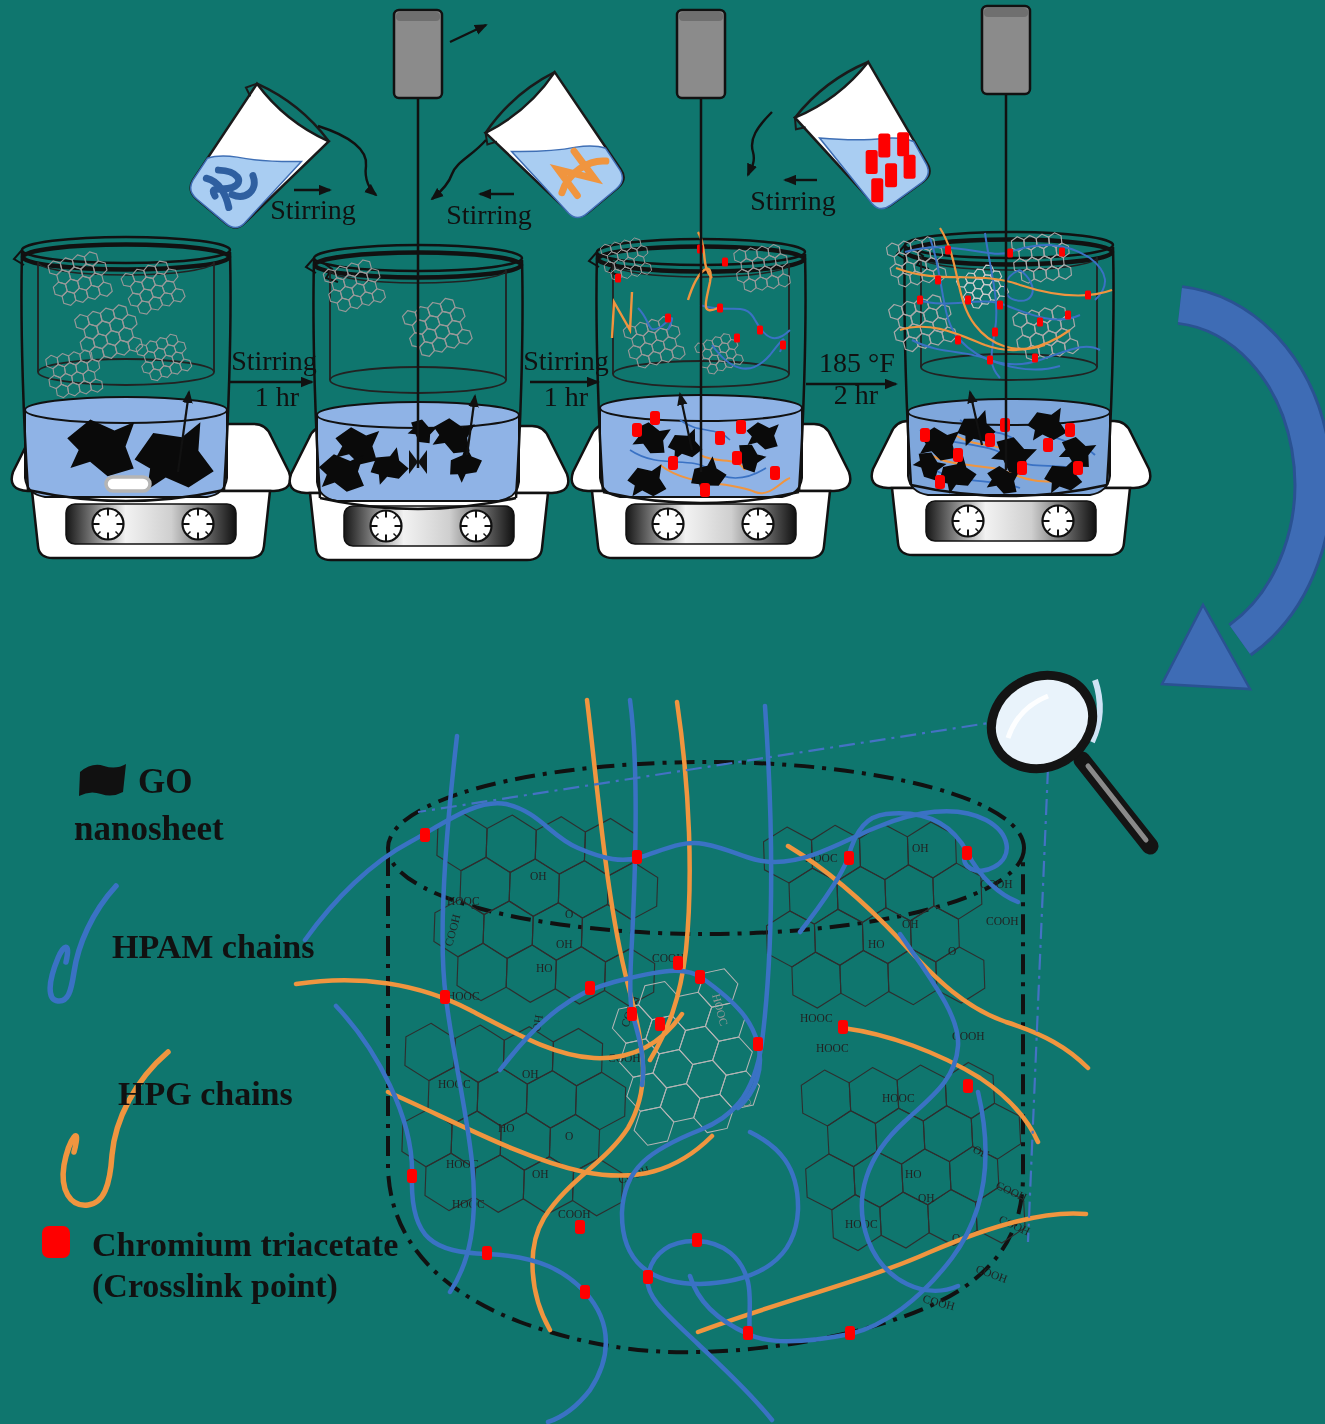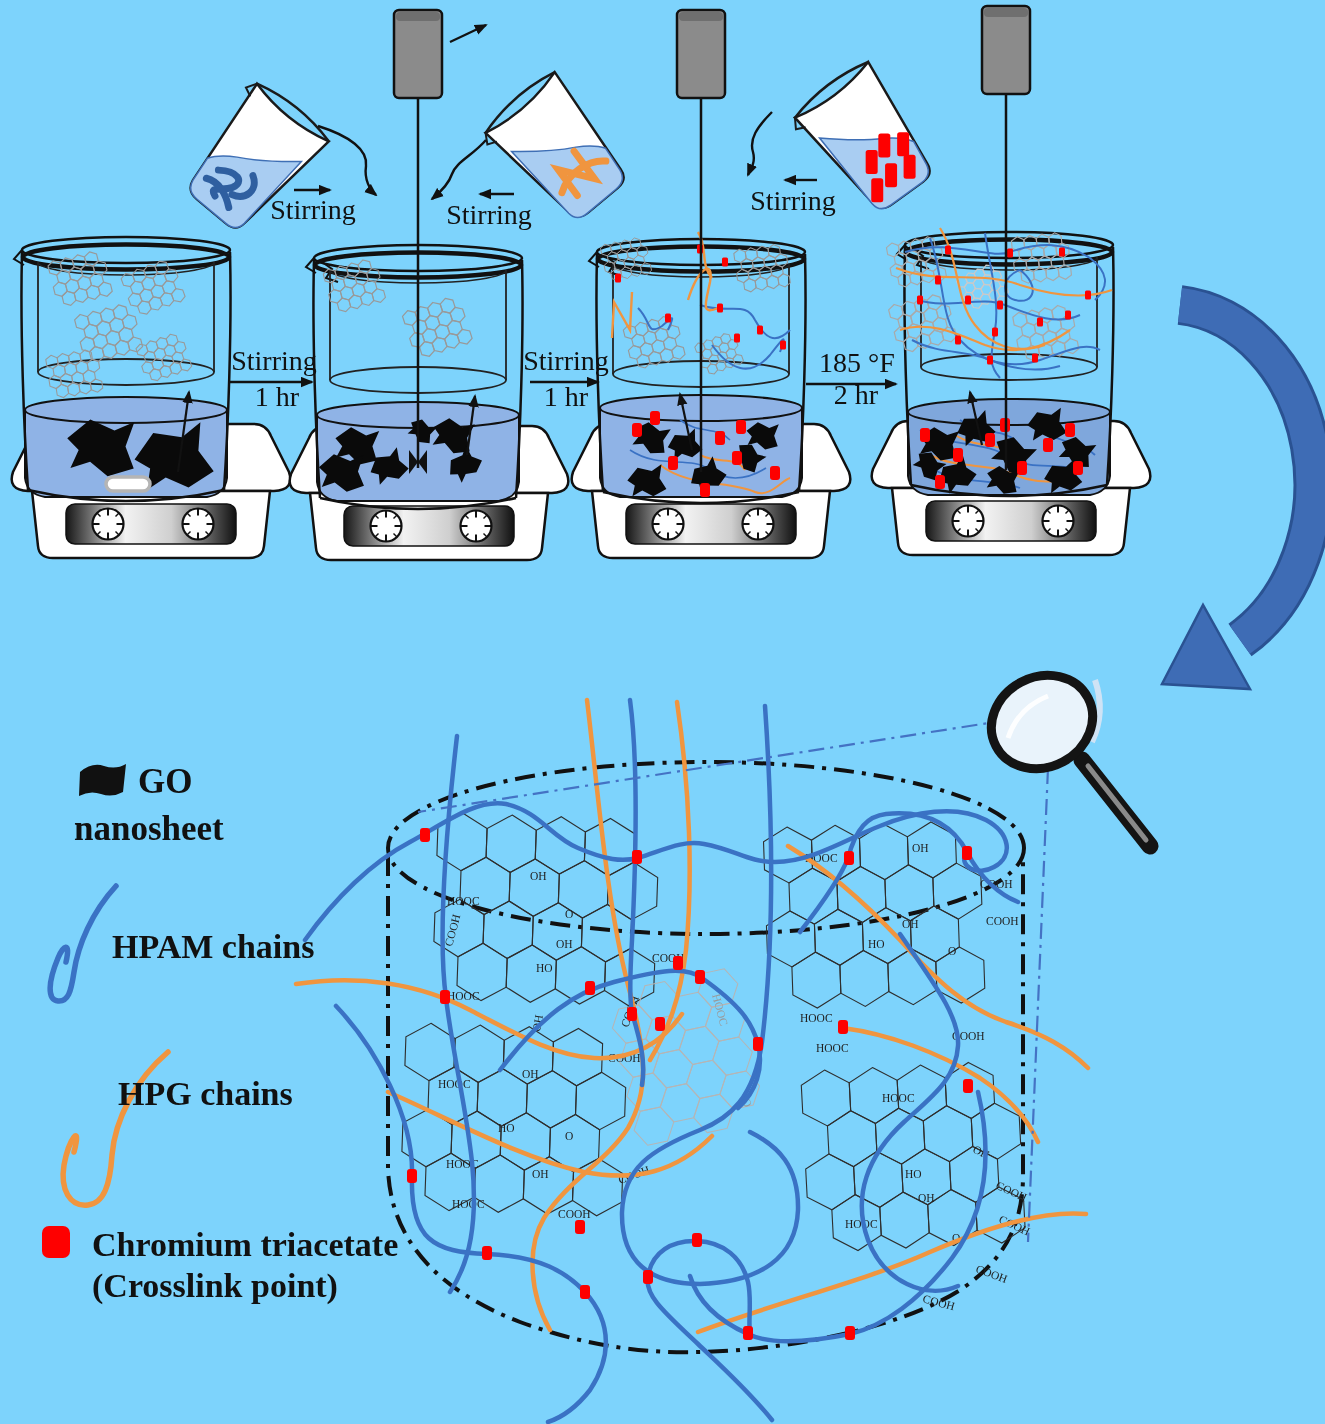--- a/index.html
+++ b/index.html
@@ -1,16 +1,16 @@
 <!DOCTYPE html>
 <html><head>
 <meta charset="utf-8">
 <style>
   html,body{margin:0;padding:0;background:#ffffff;}
-  .canvas{position:relative;width:1325px;height:1424px;background:#7dd3fc;overflow:hidden;
+  .canvas{position:relative;width:1325px;height:1424px;background:#0f766e;overflow:hidden;
           font-family:"Liberation Serif", serif;}
   svg{position:absolute;left:0;top:0;}
   text{fill:#111;}
   .lbl{font:28px "Liberation Serif", serif;}
   .leg{font:bold 35px "Liberation Serif", serif;}
   .leg2{font:bold 34px "Liberation Serif", serif;}
   .mol{font:11.5px "Liberation Serif", serif;fill:#222;}
   .molg{font:11.5px "Liberation Serif", serif;fill:#999;}
 </style>
 </head>

